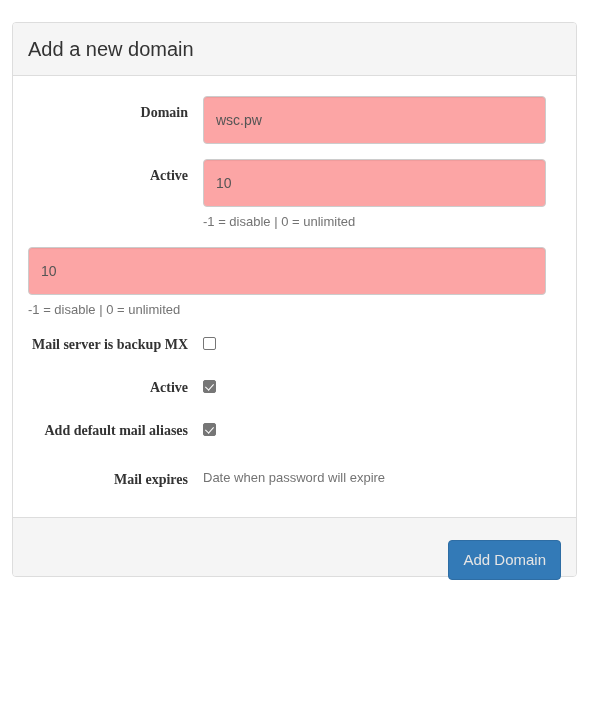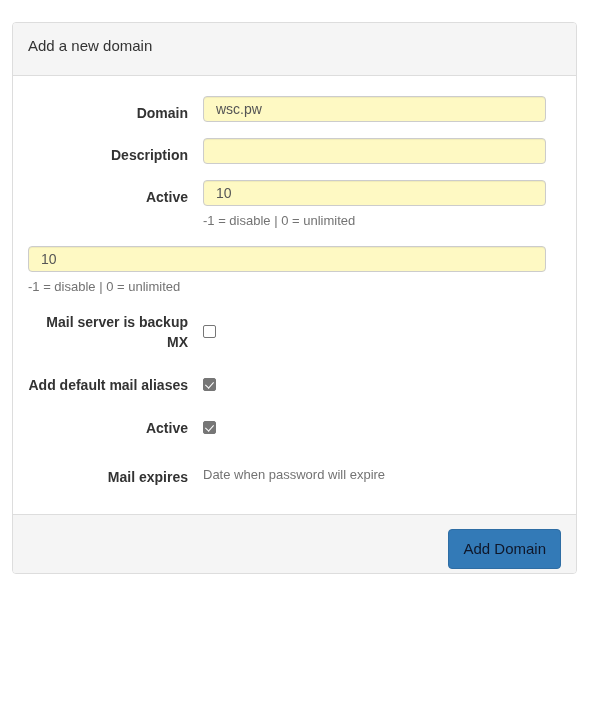--- a/index.html
+++ b/index.html
@@ -31,21 +31,21 @@
     background: #f5f5f5;
     border-bottom: 1px solid #dddddd;
     border-top-left-radius: 3px;
     border-top-right-radius: 3px;
     padding: 14px 15px 15px 15px;
     height: 53px;
     box-sizing: border-box;
   }
   .panel-title {
     margin: 0;
-    font-size: 15px;
+    font-size: 20px;
     font-weight: normal;
     color: #333333;
     line-height: 1.2;
   }
 
   .panel-body {
     padding: 20px 15px 12px 15px;
   }
 
   
@@ -59,59 +59,59 @@
     width: 175px;
     flex: 0 0 175px;
     text-align: right;
     font-weight: bold;
     font-size: 14px;
     color: #333333;
     line-height: 1.43;
     padding-top: 7px;
     padding-right: 15px;
     box-sizing: border-box;
+    font-family: Liberation Serif, serif;
   }
   .control-col {
     flex: 1 1 auto;
     min-width: 0;
     padding-right: 15px;
     box-sizing: border-box;
   }
 
   .form-control {
     display: block;
     width: 100%;
-    height: 26px;
+    height: 48px;
     padding: 6px 12px;
     font-family: "Liberation Sans", sans-serif;
     font-size: 14px;
     line-height: 1.42857;
     color: #555555;
-    background-color: #fef9c3;
+    background-color: #fca5a5;
     background-image: none;
     border: 1px solid #cccccc;
     border-radius: 4px;
     box-shadow: inset 0 1px 1px rgba(0,0,0,.06);
     box-sizing: border-box;
     outline: none;
   }
 
   .help-block {
     display: block;
     margin-top: 6px;
     margin-bottom: 0;
     font-size: 13px;
     color: #737373;
     line-height: 1.43;
   }
 
   
   .form-group.checkbox-row {
     margin-bottom: 22px;
-    align-items: center;
   }
   .form-group.checkbox-row .control-label {
     padding-top: 1px;
     line-height: 1.43;
   }
   .form-group.checkbox-row .control-col {
     padding-top: 3px;
   }
   .cb {
     display: inline-block;
@@ -147,27 +147,27 @@
     background-color: #f5f5f5;
     border-top: 1px solid #dddddd;
     border-bottom-left-radius: 3px;
     border-bottom-right-radius: 3px;
     text-align: right;
     height: 59px;
     box-sizing: border-box;
   }
   .btn-primary {
     display: inline-block;
-    margin-top: 4px;
+    margin-top: 12px;
     padding: 8px 14px;
     font-family: "Liberation Sans", sans-serif;
     font-size: 15px;
     font-weight: normal;
     line-height: 1.42857;
-    color: #0f172a;
+    color: #e5e5e5;
     background-color: #337ab7;
     border: 1px solid #2e6da4;
     border-radius: 4px;
     cursor: pointer;
     white-space: nowrap;
   }
 </style>
 </head>
 <body>
 
@@ -179,26 +179,20 @@
 
   <div class="panel-body">
 
     <div class="form-group">
       <label class="control-label">Domain</label>
       <div class="control-col">
         <input class="form-control" type="text" value="wsc.pw" style="">
       </div>
     </div>
 
-    <div class="form-group">
-      <label class="control-label">Description</label>
-      <div class="control-col">
-        <input class="form-control" type="text" value="" style="">
-      </div>
-    </div>
 
     <div class="form-group">
       <label class="control-label">Active</label>
       <div class="control-col">
         <input class="form-control" type="text" value="10" style="">
         <span class="help-block">-1 = disable | 0 = unlimited</span>
       </div>
     </div>
 
     <div class="form-group">
@@ -209,28 +203,28 @@
     </div>
 
     <div class="form-group checkbox-row">
       <label class="control-label">Mail server is backup MX</label>
       <div class="control-col">
         <span class="cb"></span>
       </div>
     </div>
 
     <div class="form-group checkbox-row">
+      <label class="control-label">Active</label>
+      <div class="control-col">
+        <span class="cb checked"></span>
+      </div>
+    </div>
+
+    <div class="form-group checkbox-row">
       <label class="control-label">Add default mail aliases</label>
-      <div class="control-col">
-        <span class="cb checked"></span>
-      </div>
-    </div>
-
-    <div class="form-group checkbox-row">
-      <label class="control-label">Active</label>
       <div class="control-col">
         <span class="cb checked"></span>
       </div>
     </div>
 
     <div class="form-group">
       <label class="control-label">Mail expires</label>
       <div class="control-col">
         <span class="help-block">Date when password will expire</span>
       </div>

